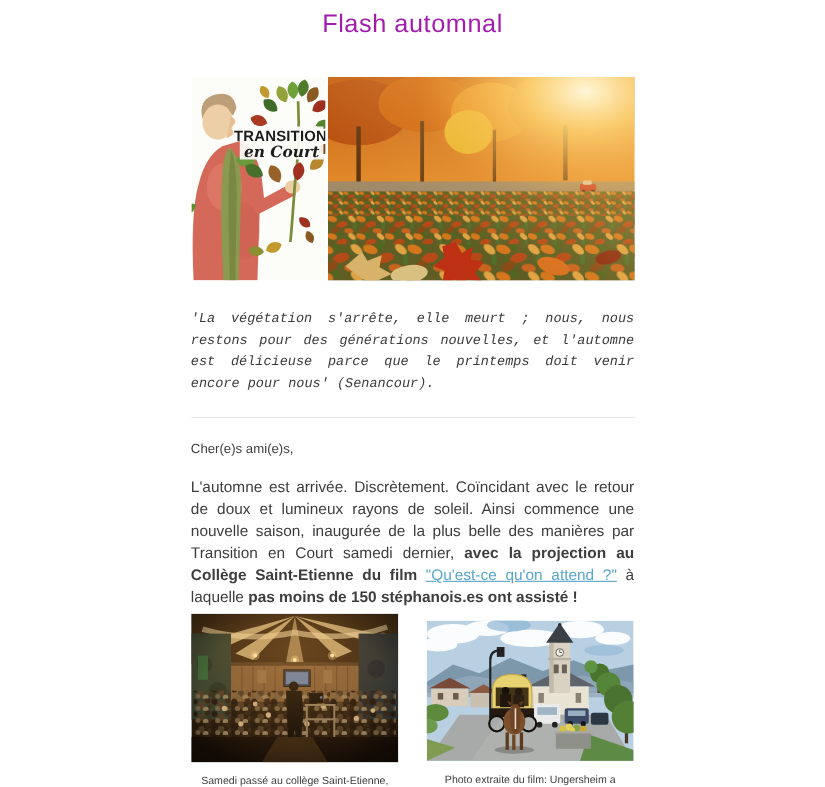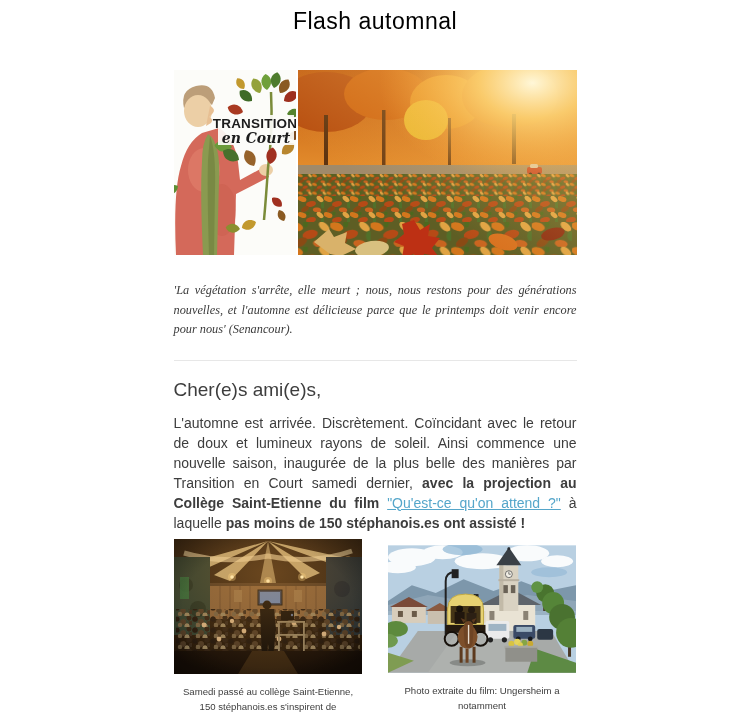--- a/index.html
+++ b/index.html
@@ -1,28 +1,28 @@
 <!DOCTYPE html>
 <html><head>
 <meta charset="utf-8">
 <style>
   html,body{margin:0;padding:0;background:#ffffff;}
   .page{position:relative;width:750px;height:715px;margin:0 auto;background:#fff;overflow:hidden;
         font-family:"Liberation Sans",sans-serif;color:#3d3d3d;}
   .content{width:403px;margin:0 auto;}
   .title{margin:8px 0 0;text-align:center;font-size:23px;line-height:26px;font-weight:400;
-         color:#000000;letter-spacing:.5px;}
+         color:#a21caf;letter-spacing:.5px;}
   .banner{margin-top:36px;display:flex;gap:2px;height:185px;}
   .banner .img-box{overflow:hidden;}
   .logo-box{width:122px;height:185px;}
   .autumn-box{width:279px;height:185px;}
-  .quote{margin:26px 0 0;font-family:Liberation Serif, serif;font-style:italic;
+  .quote{margin:26px 0 0;font-family:Liberation Mono, monospace;font-style:italic;
          font-size:12.3px;line-height:19.5px;text-align:justify;color:#3a3a3a;}
   .divider{border:none;border-top:1px solid #e7e7e7;margin:20px 0 0;}
-  .greeting{margin:20px 0 0;font-size:19px;line-height:17px;}
+  .greeting{margin:20px 0 0;font-size:12px;line-height:17px;}
   .bodytext{margin:15px 0 0;font-size:14px;line-height:20px;text-align:justify;}
   .bodytext b{font-weight:bold;}
   .film-link{color:#55a6ca;text-decoration:underline;cursor:pointer;}
   .photos{margin-top:6px;display:flex;justify-content:space-between;align-items:flex-start;}
   .fig{margin:0;width:189px;}
   .fig-right{margin-top:6px;}
   .photo{display:block;}
   .photo-left{width:188px;height:135px;}
   .photo-right{width:188px;height:128px;}
   .cap{margin-top:10px;font-size:9.6px;line-height:15px;text-align:center;

